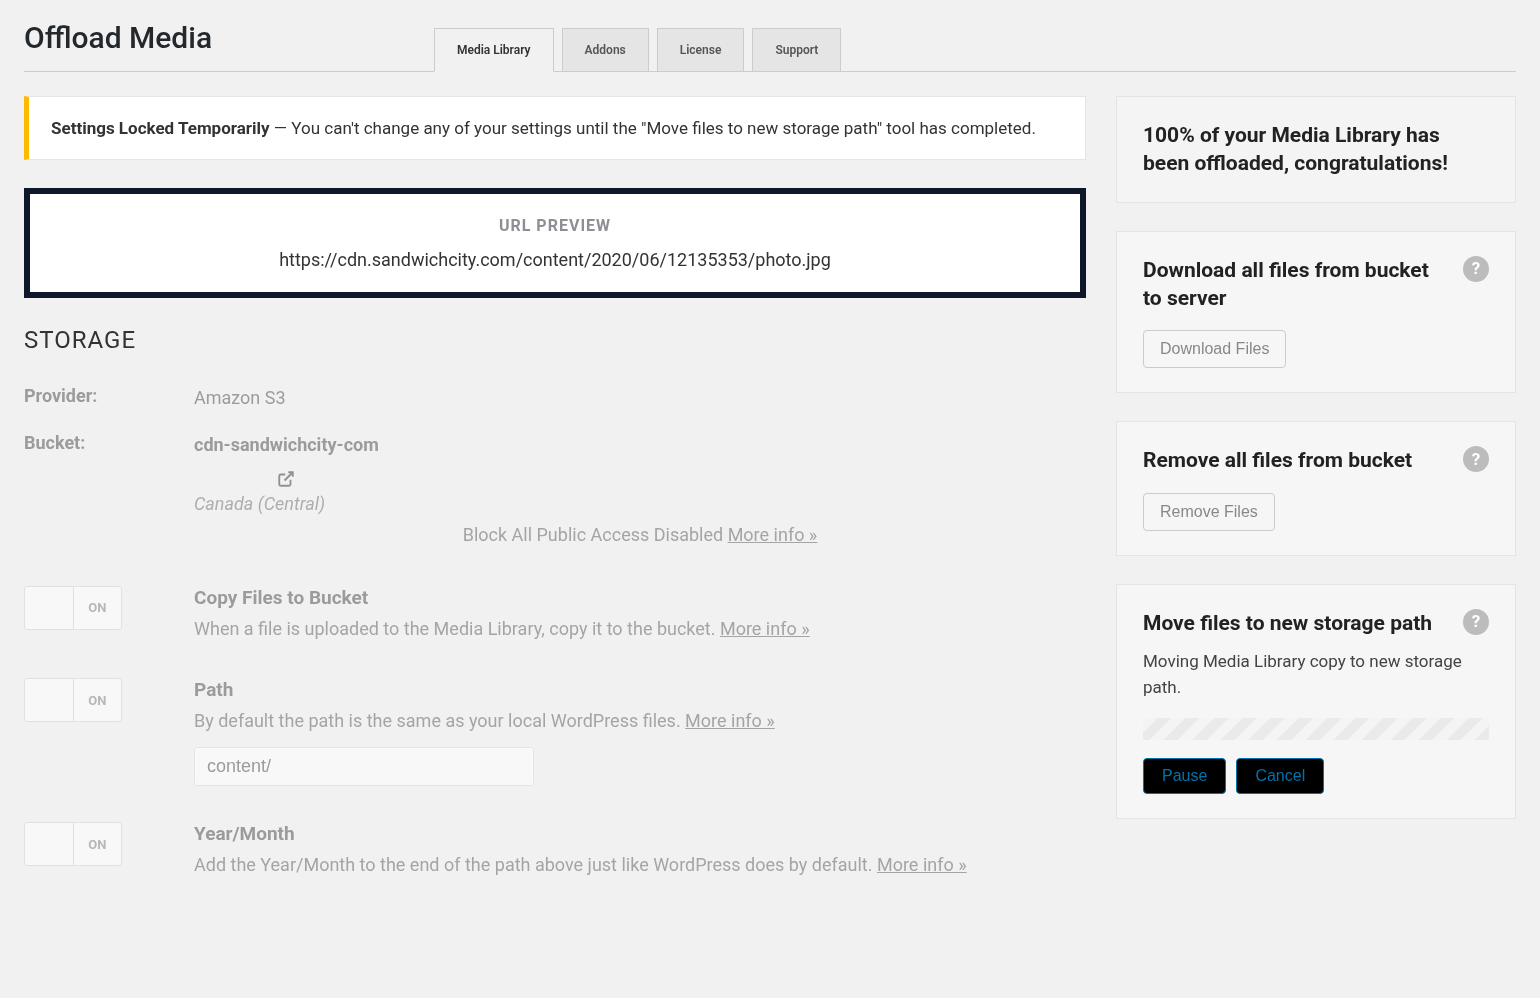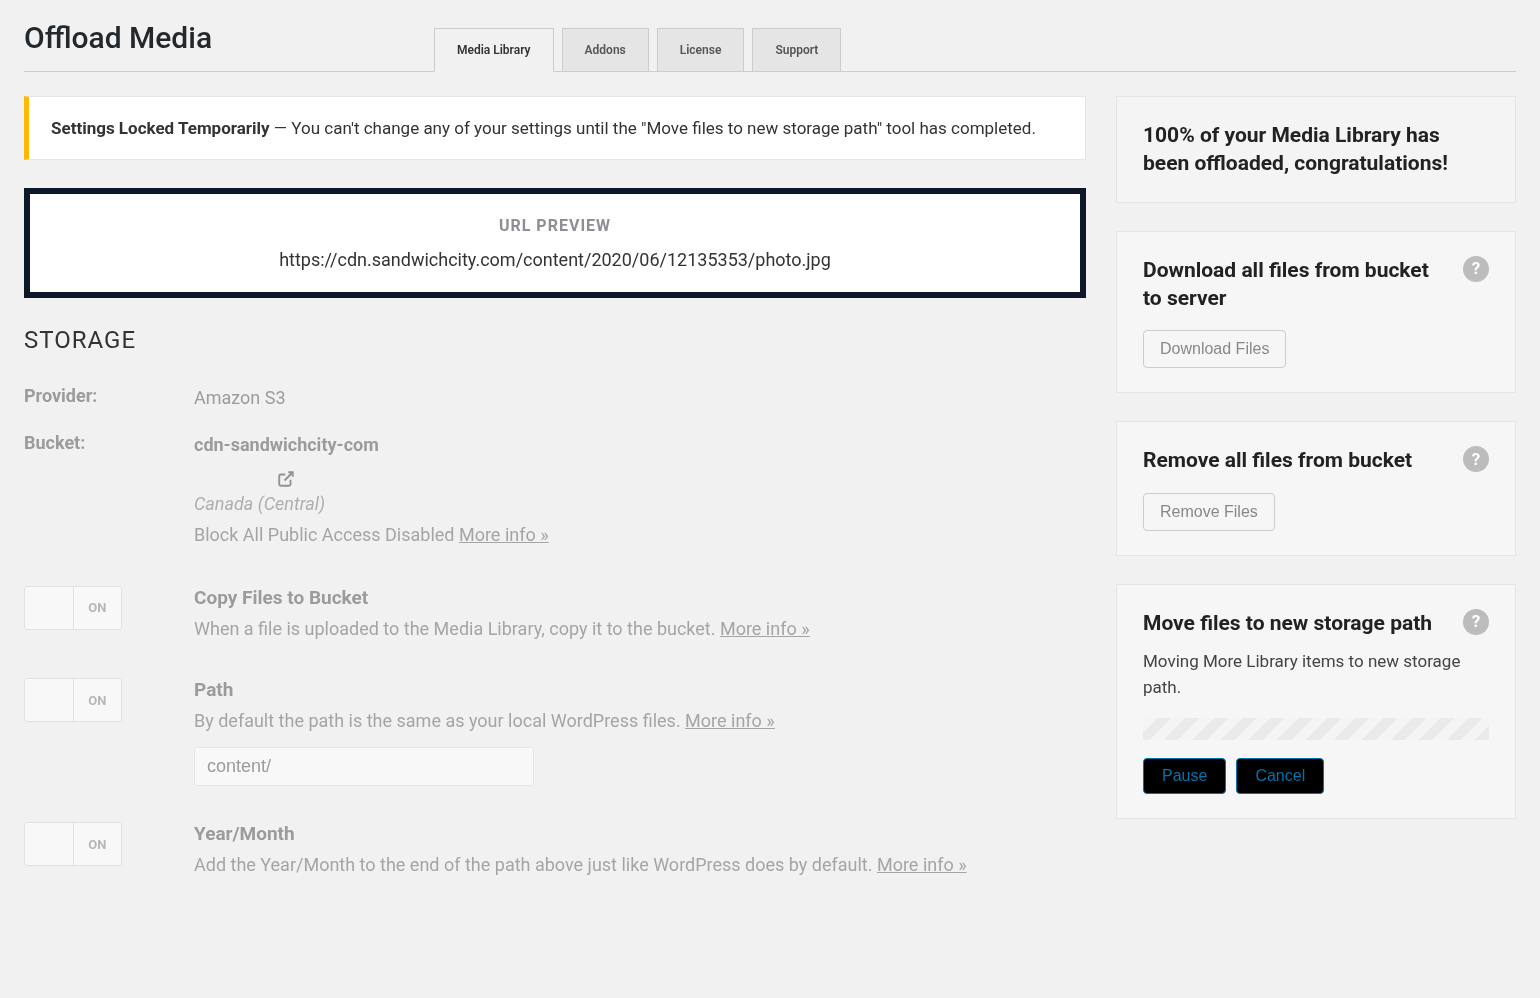--- a/index.html
+++ b/index.html
@@ -87,21 +87,21 @@
     flex-shrink: 0;
     font-size: 18px;
     font-weight: 700;
     color: #555;
     padding-top: 1px;
   }
   .row-body { flex: 1; font-size: 18px; color: #555; line-height: 1.6; }
   .bucket-name { font-weight: 700; display: inline-flex; align-items: center; gap: 10px; flex-direction: column; }
   .ext-icon { width: 18px; height: 18px; }
   .region { font-style: italic; color: #777; margin-top: 2px; }
-  .sub { color: #666; margin-top: 2px; }
+  .sub { color: #666; margin-top: 2px; text-align: center; }
   .more-link { text-decoration: underline; color: #666; cursor: pointer; }
   .toggle-row { display: flex; margin-top: 36px; }
   .toggle-col { width: 170px; flex-shrink: 0; }
   .toggle {
     width: 98px; height: 44px;
     border: 1px solid #d4d4d4;
     border-radius: 3px;
     background: #fff;
     display: flex;
     overflow: hidden;
@@ -305,21 +305,21 @@
           <span class="help-icon">?</span>
         </div>
         <button class="side-btn">Remove Files</button>
       </div>
 
       <div class="side-card">
         <div class="side-title">
           <span>Move files to new storage path</span>
           <span class="help-icon">?</span>
         </div>
-        <div class="side-desc">Moving More Library items to new storage path.</div>
+        <div class="side-desc">Moving Media Library copy to new storage path.</div>
         <div class="progress"></div>
         <div class="btn-row">
           <button class="blue-btn">Pause</button>
           <button class="blue-btn">Cancel</button>
         </div>
       </div>
 
     </div>
   </div>
 </div>

